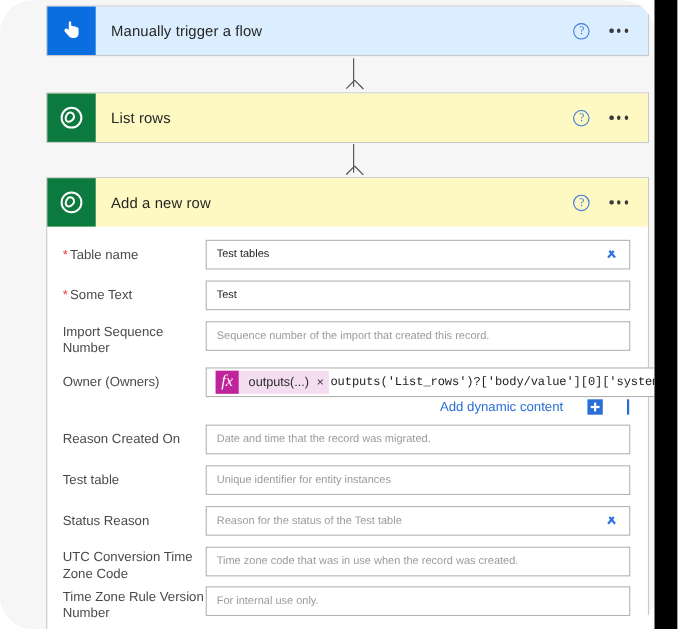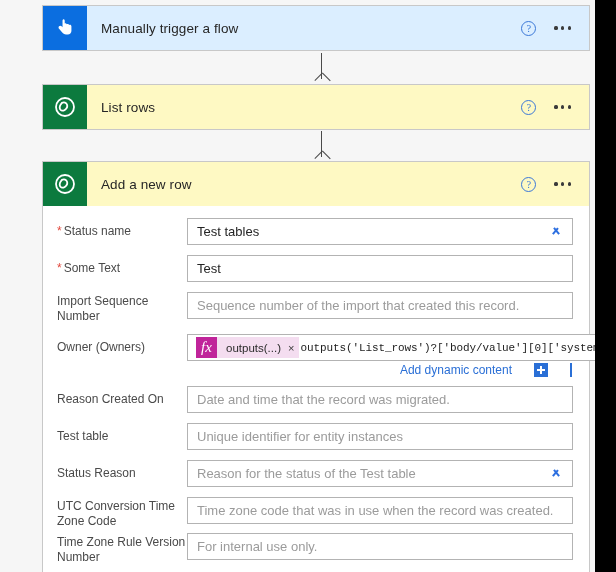--- a/index.html
+++ b/index.html
@@ -16,20 +16,21 @@
     overflow: hidden;
     position: relative;
   }
   .canvas {
     position: absolute;
     left: 0; top: 0;
     width: 595px;
     height: 572px;
     background: #f6f6f6;
     overflow: hidden;
+    border-radius: 30px;
   }
   .right-crop {
     position: absolute;
     left: 595px; top: 0;
     width: 21px;
     height: 572px;
     background: #000000;
   }
 
   
@@ -156,21 +157,21 @@
     position: relative;
   }
   .txt-input {
     border: 1px solid #b3b3b3;
     background: #ffffff;
     height: 27px;
     box-sizing: border-box;
     display: flex;
     align-items: center;
     padding: 0 9px;
-    font-size: 13px;
+    font-size: 10px;
     color: #242424;
   }
   .placeholder { color: #9b9b9b; }
   .chevron {
     position: absolute;
     right: 12px;
     top: 9px;
     width: 11px;
     height: 11px;
   }
@@ -337,21 +338,21 @@
             <i></i>
             <i></i>
             <i></i>
           </div>
       </div>
     </div>
 
     <div class="card-body">
 
       <div class="field-row">
-        <div class="field-label"><span class="req-star">*</span><span>Status name</span></div>
+        <div class="field-label"><span class="req-star">*</span><span>Table name</span></div>
         <div class="field-control">
           <div class="txt-input">
             <span>Test tables</span>
           </div>
           <div class="chevron"></div>
         </div>
       </div>
 
       <div class="field-row">
         <div class="field-label"><span class="req-star">*</span><span>Some Text</span></div>

